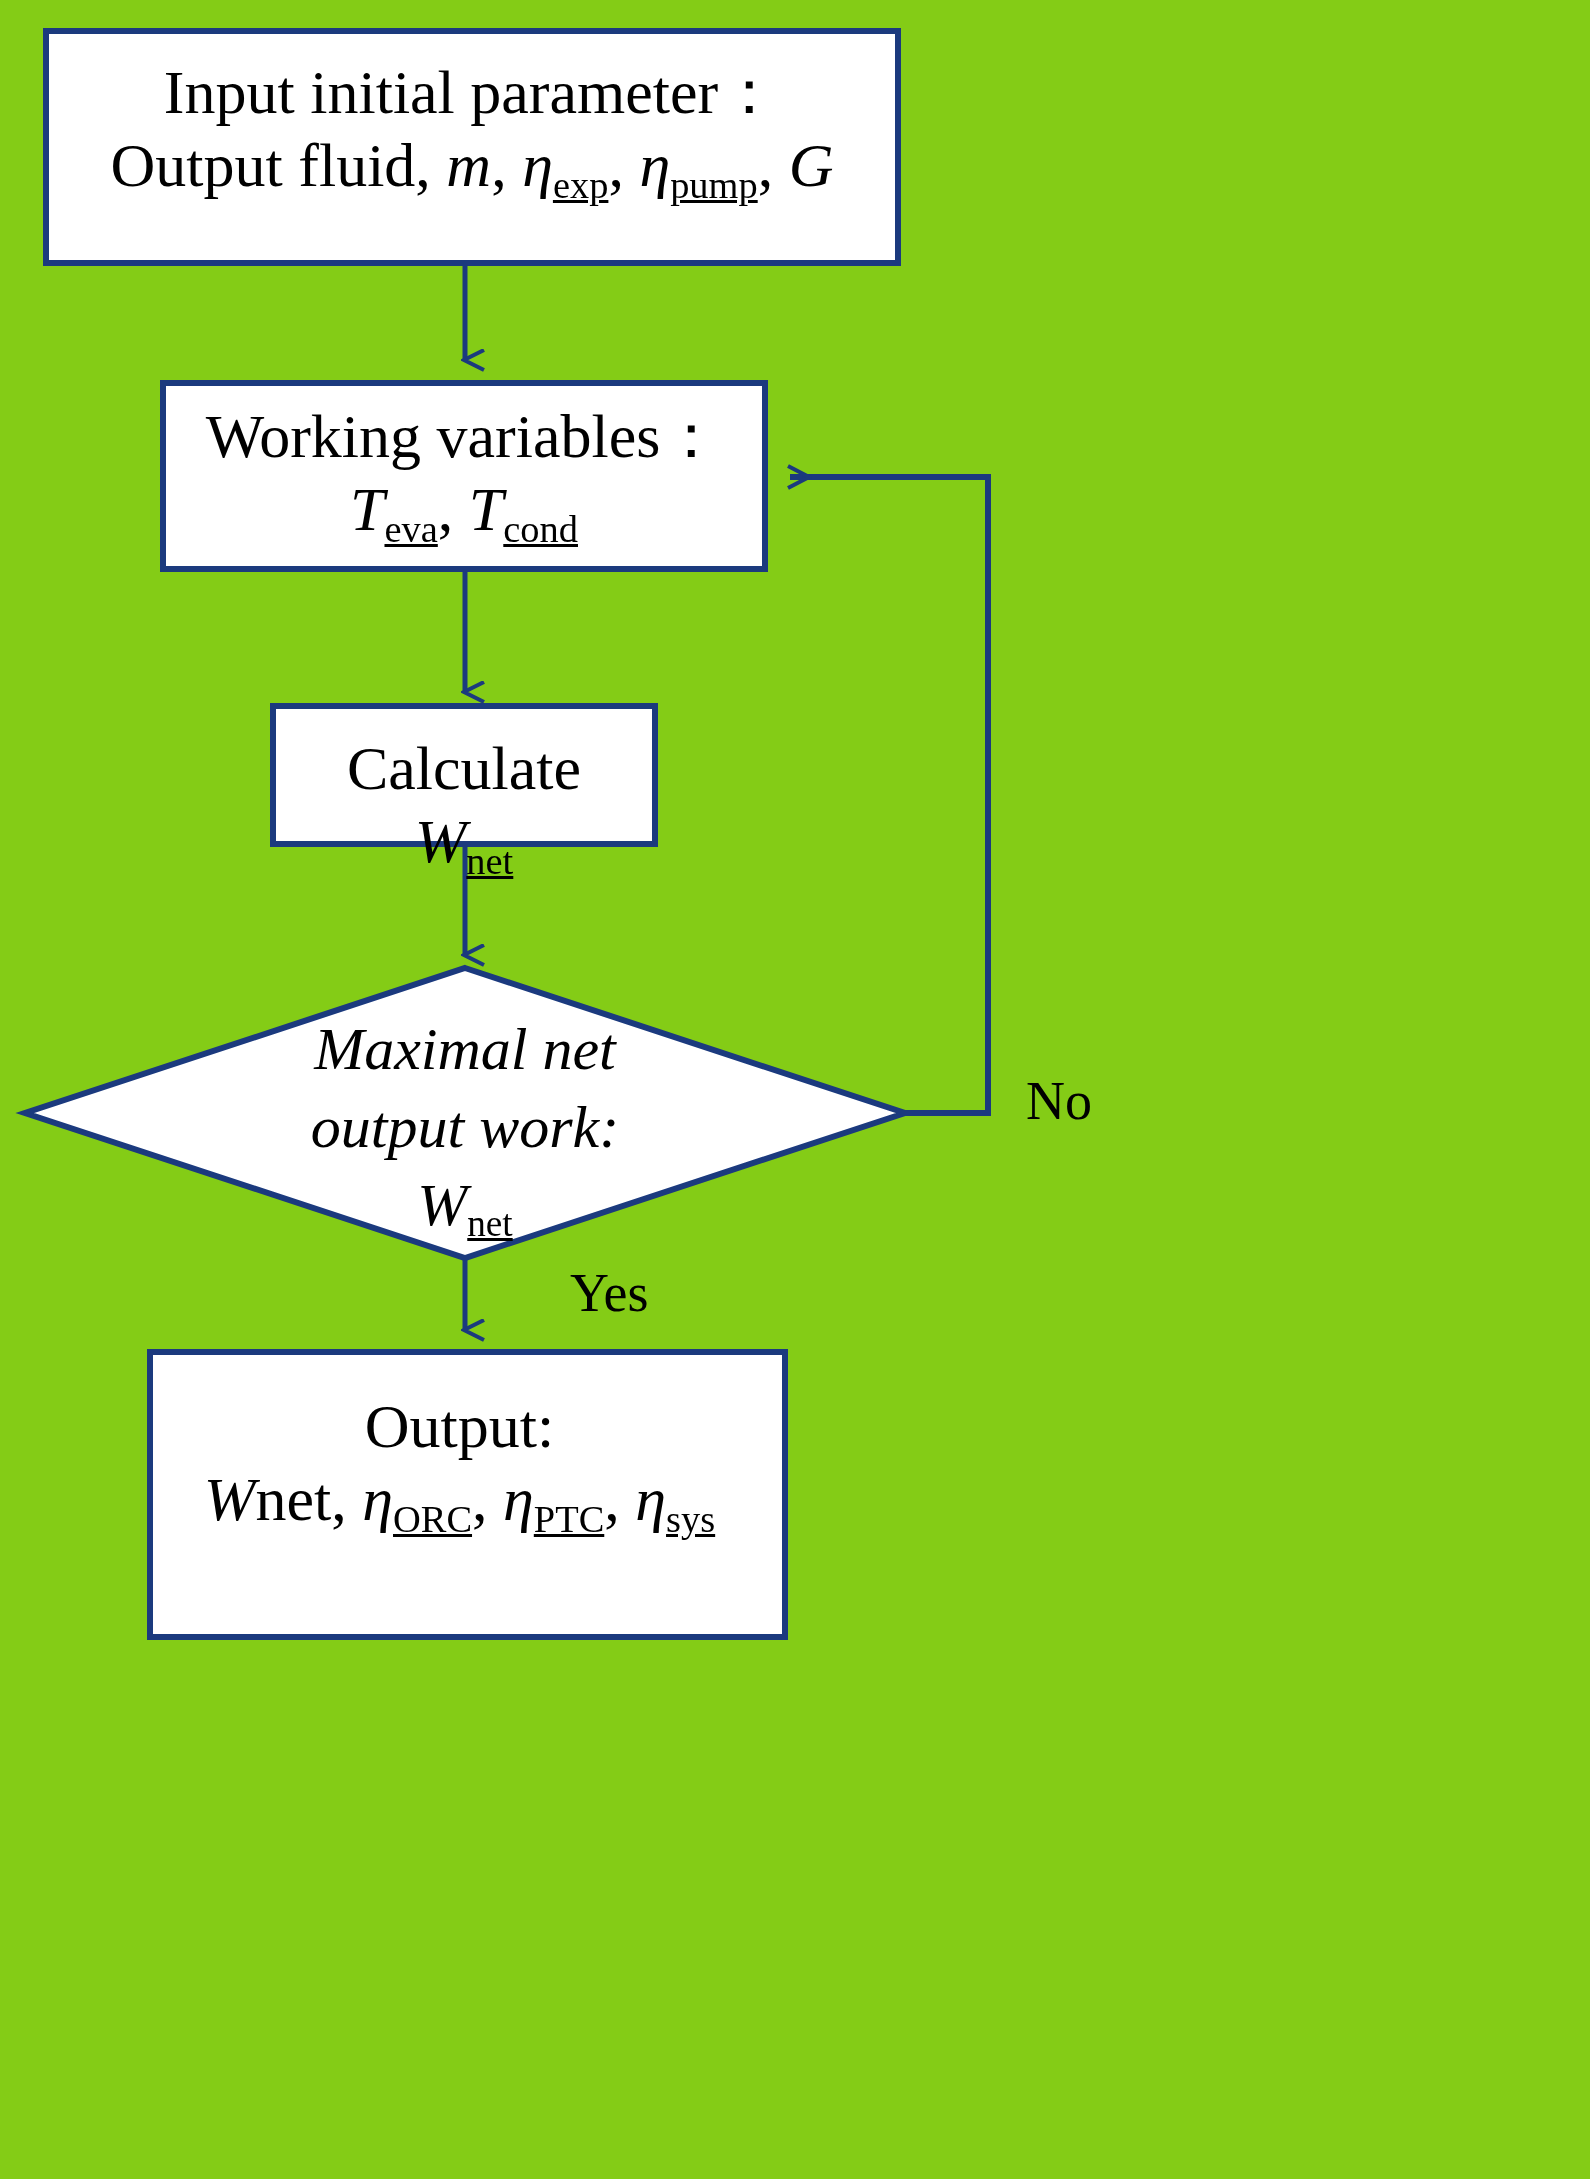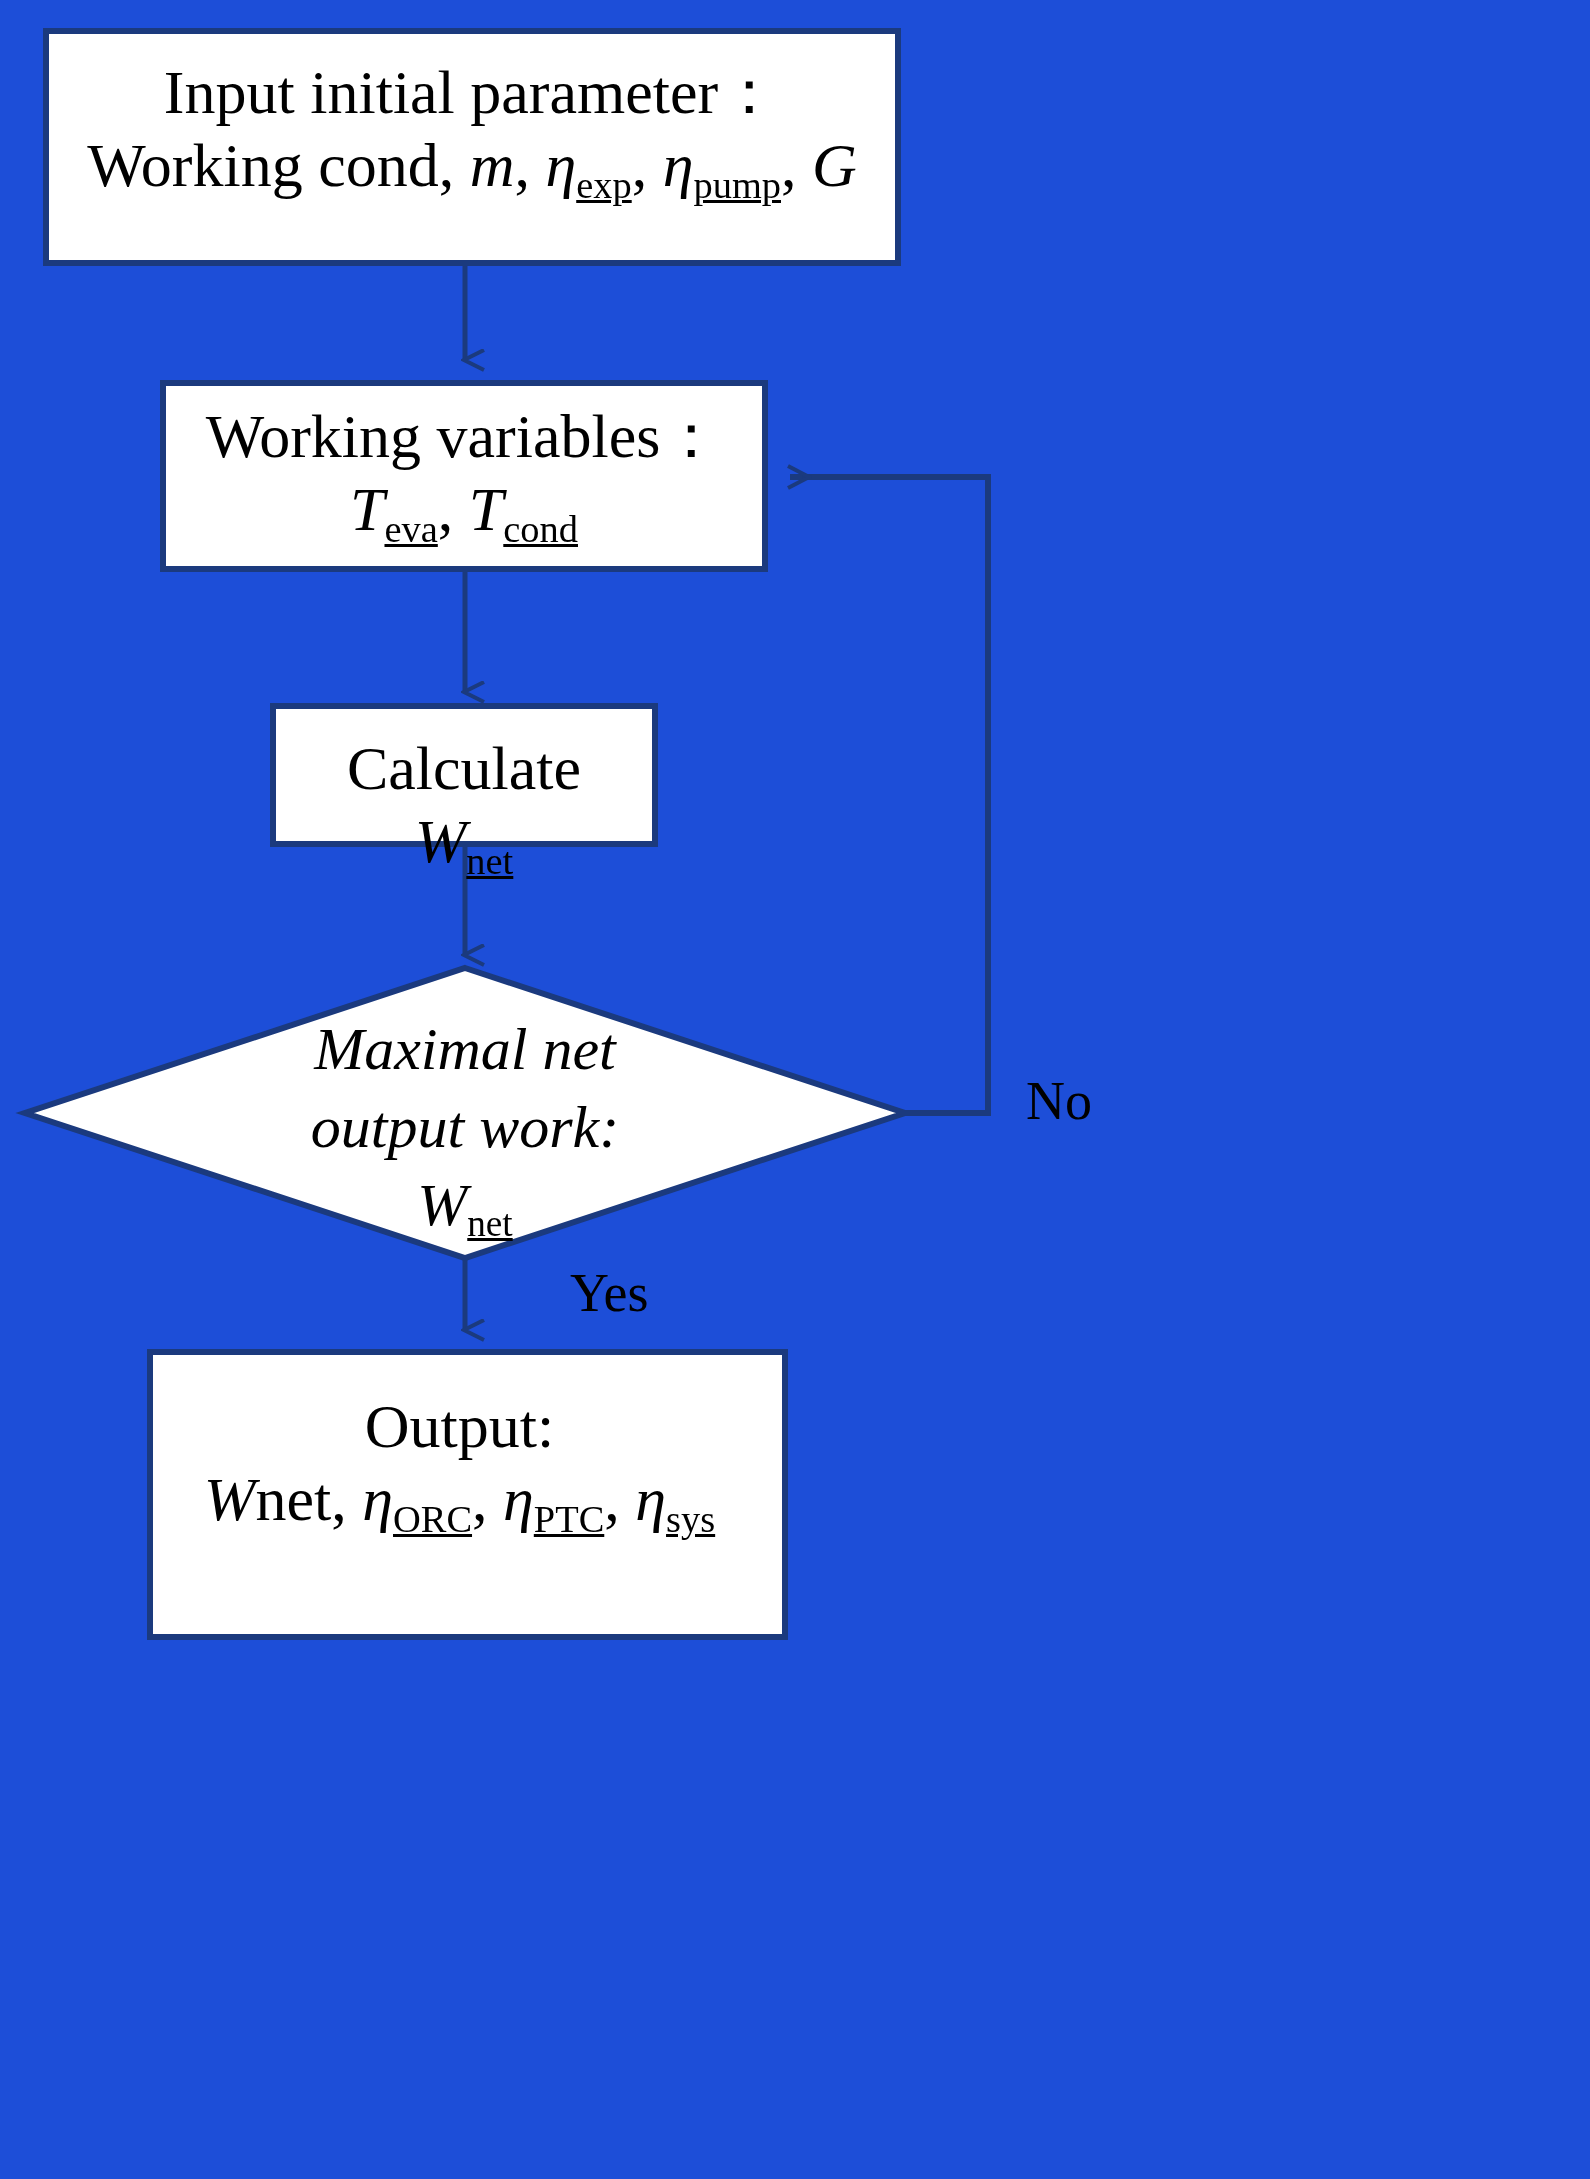--- a/index.html
+++ b/index.html
@@ -5,21 +5,21 @@
 <style>
   html, body {
     margin: 0;
     padding: 0;
     background: #ffffff;
   }
   #canvas {
     position: relative;
     width: 1590px;
     height: 2179px;
-    background: #1d4ed8;
+    background: #84cc16;
     overflow: hidden;
     font-family: "Liberation Serif", "DejaVu Serif", serif;
     color: #000000;
   }
   svg.flow-lines {
     position: absolute;
     left: 0;
     top: 0;
     width: 1590px;
     height: 2179px;
@@ -87,21 +87,21 @@
     <line x1="465" y1="1258" x2="465" y2="1330" stroke="#1b3a7e" stroke-width="5" marker-end="url(#arrowdown)"></line>
 
     <path d="M 905,1113 L 988,1113 L 988,477 L 790,477" fill="none" stroke="#1b3a7e" stroke-width="6" marker-end="url(#arrowleft)"></path>
 
     <rect x="150" y="1352" width="635" height="285" fill="#ffffff" stroke="#1b3a7e" stroke-width="6"></rect>
   </svg>
 
   <div class="node-text sz-big" style="left:46px; top:56px; width:852px;">
     <span class="t-line">Input initial parameter：</span>
     <span class="t-line">
-      <span>Working cond, </span><span class="it">m</span><span>, </span><span class="greek">η</span><sub>exp</sub><span>, </span><span class="greek">η</span><sub>pump</sub><span>, </span><span class="it">G</span>
+      <span>Output fluid, </span><span class="it">m</span><span>, </span><span class="greek">η</span><sub>exp</sub><span>, </span><span class="greek">η</span><sub>pump</sub><span>, </span><span class="it">G</span>
     </span>
   </div>
 
   <div class="node-text sz-big" style="left:163px; top:400px; width:602px;">
     <span class="t-line">Working variables：</span>
     <span class="t-line">
       <span class="it">T</span><sub>eva</sub><span>, </span><span class="it">T</span><sub>cond</sub>
     </span>
   </div>
 

